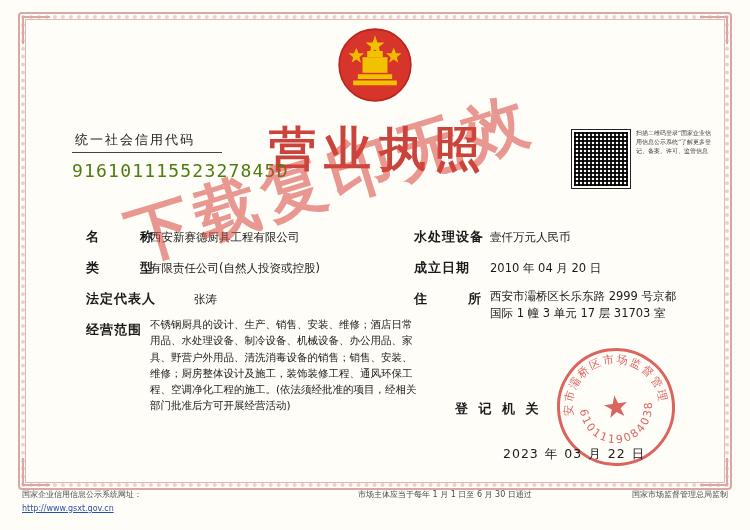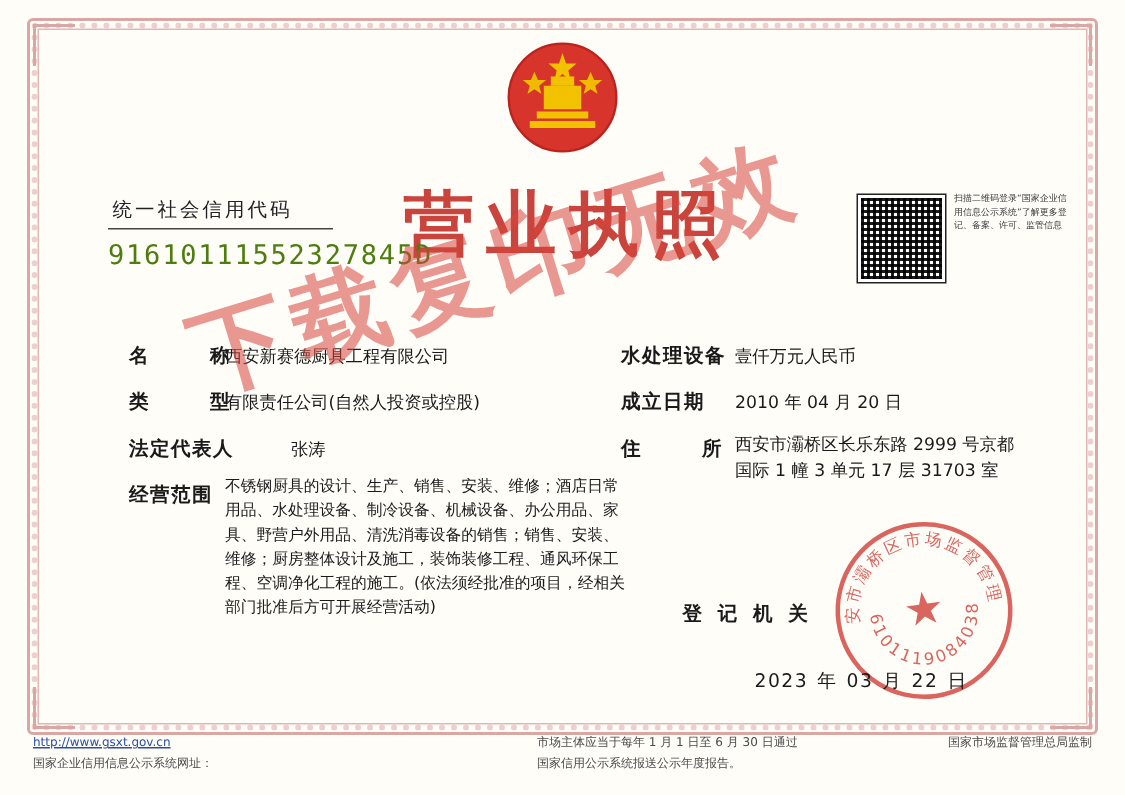--- a/index.html
+++ b/index.html
@@ -334,25 +334,24 @@
   </div>
 
   <div class="date-line">
     <span class="seg">2023</span><span class="seg">年</span><span class="seg">03</span><span class="seg">月</span><span class="seg">22</span><span class="seg">日</span>
   </div>
 
   <div class="watermark">下载复印无效</div>
 
   <div class="footer">
     <div class="f-left">
+      <div>国家企业信用信息公示系统网址：</div>
       <div style="color:#2a4fa8;text-decoration:underline;">http://www.gsxt.gov.cn</div>
-      <div>国家企业信用信息公示系统网址：</div>
     </div>
     <div class="f-mid">
       <div>市场主体应当于每年 1 月 1 日至 6 月 30 日通过</div>
-      <div>国家信用公示系统报送公示年度报告。</div>
     </div>
     <div class="f-right">
       <div>国家市场监督管理总局监制</div>
     </div>
   </div>
 
 </div>
 
 </body></html>

